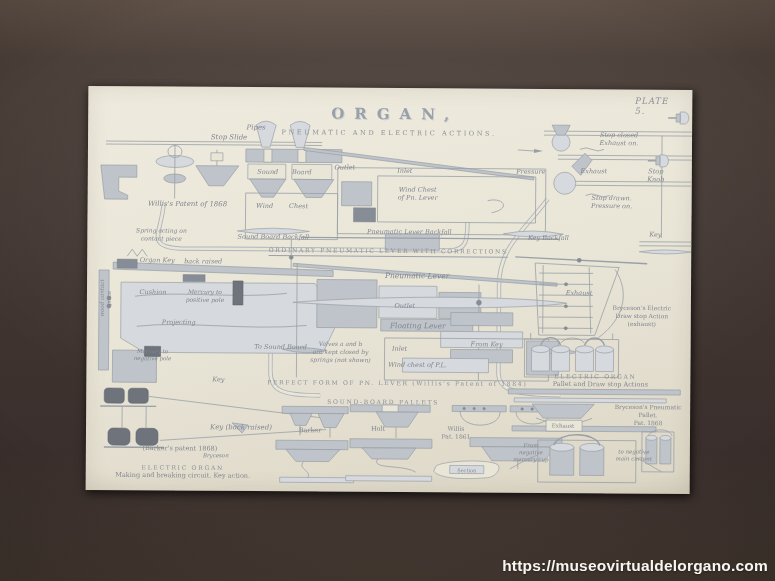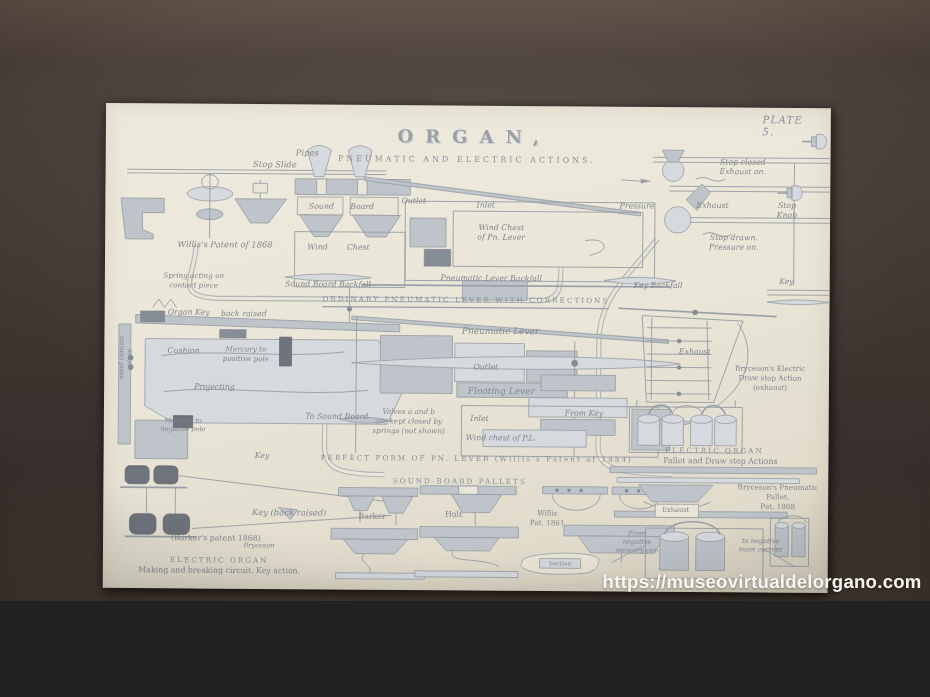--- a/index.html
+++ b/index.html
@@ -1,16 +1,16 @@
 <!DOCTYPE html>
 <html><head>
 <meta charset="utf-8">
 <style>
   html,body{margin:0;padding:0;background:#222;}
-  .photo{position:relative;width:775px;height:501px;overflow:hidden;
+  .photo{position:relative;width:775px;height:581px;overflow:hidden;
     background:
       radial-gradient(130% 95% at 50% 34%, rgba(255,255,255,0.10) 0%, rgba(255,255,255,0) 45%),
       linear-gradient(180deg,#5e5046 0%,#4a3e38 10%,#413631 45%,#3a2f2c 78%,#453931 100%);
     font-family:"DejaVu Serif",serif;}
   .vignette{position:absolute;inset:0;pointer-events:none;
     background:radial-gradient(100% 82% at 50% 44%, rgba(0,0,0,0) 58%, rgba(0,0,0,0.30) 100%);}
   .plate{position:absolute;left:87px;top:88px;width:604px;height:404px;
     transform:rotate(0.4deg);
     background:linear-gradient(168deg,#eeeadd 0%,#e9e5d7 50%,#dcd6c5 100%);
     box-shadow:0 4px 10px rgba(0,0,0,0.5),3px 1px 7px rgba(0,0,0,0.38),inset 0 0 20px rgba(120,108,86,0.16);}

